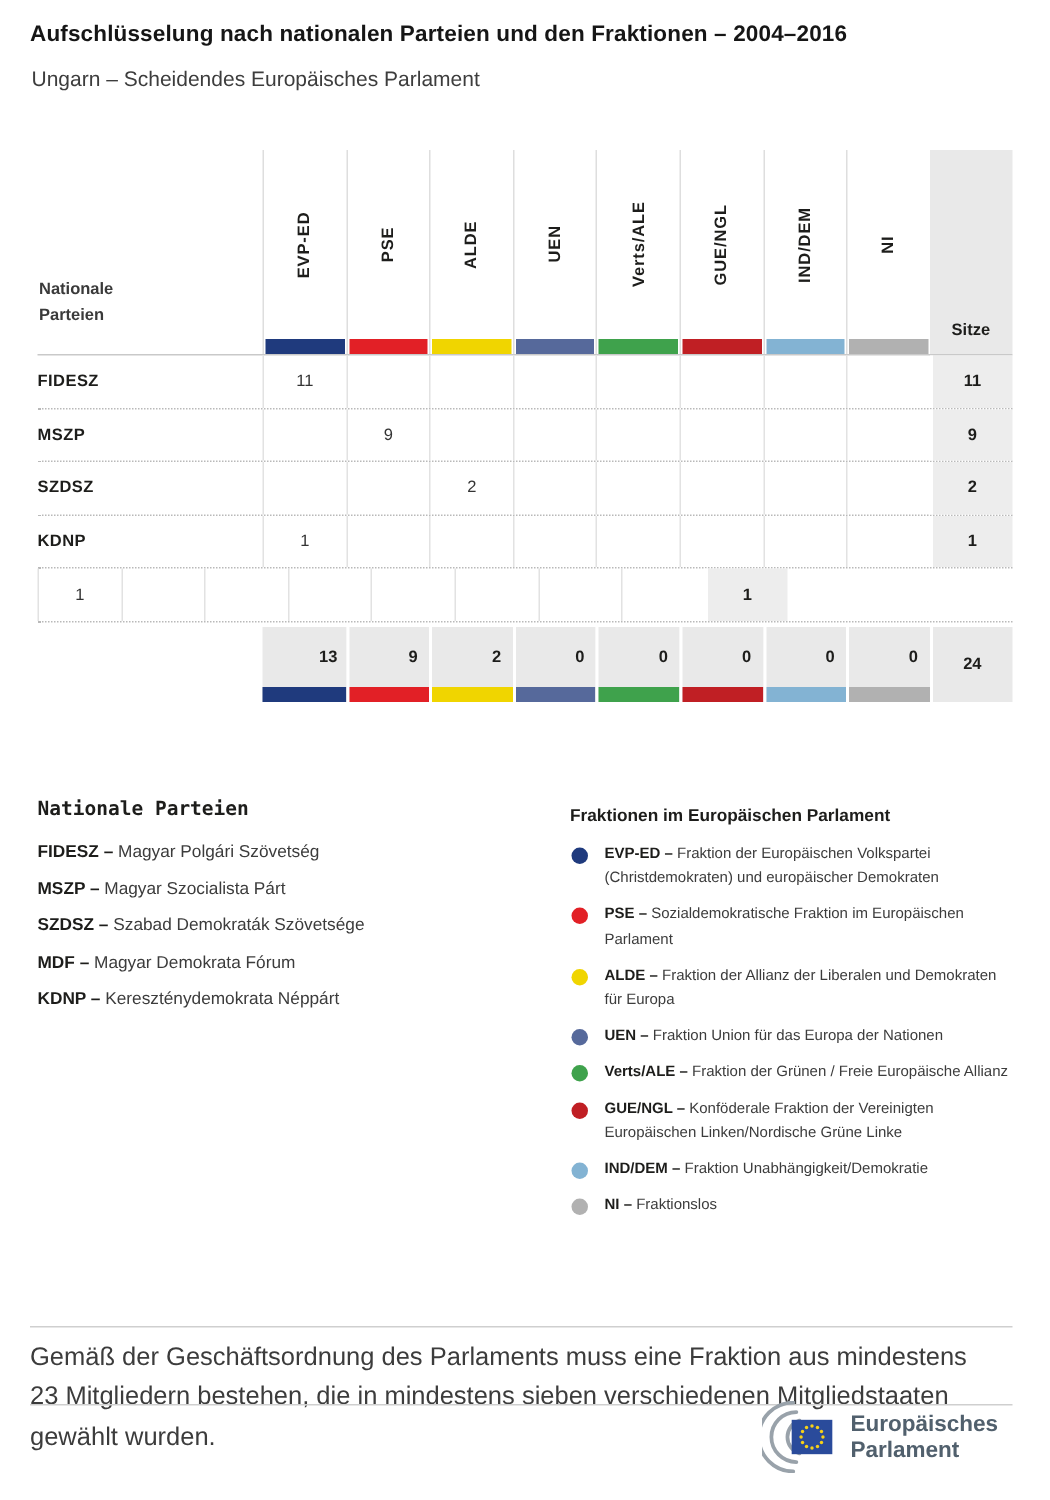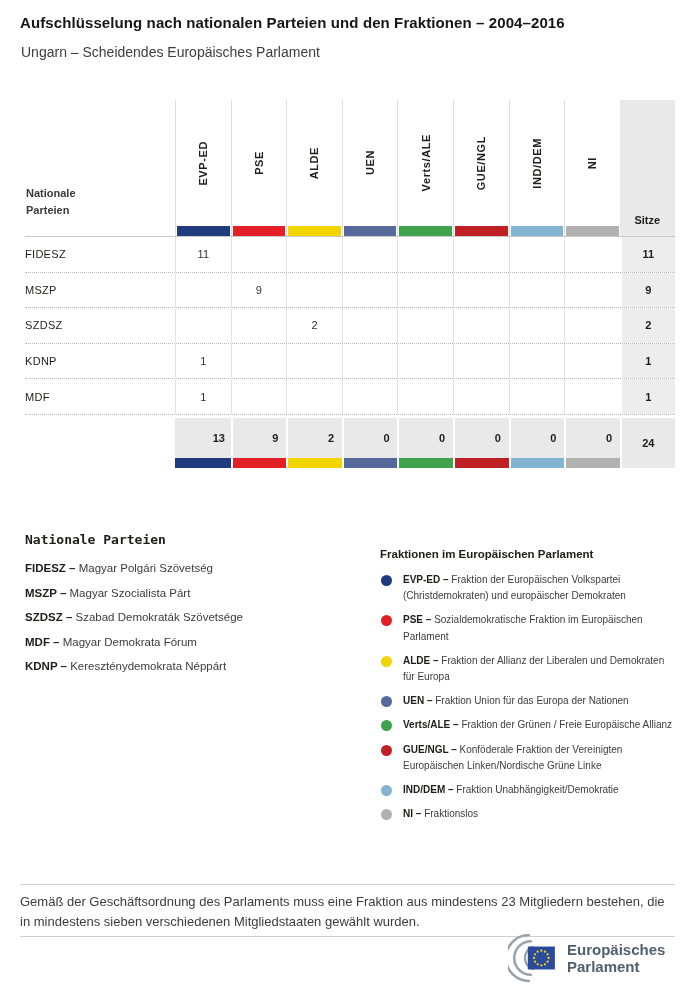--- a/index.html
+++ b/index.html
@@ -20,50 +20,50 @@
   .corner-label{width:56px;font-weight:700;color:#3a3a3a;line-height:1.6;word-break:break-all;}
   .hcell{display:flex;flex-direction:column;border-left:1px solid #dedede;}
   .vwrap{flex:1;display:flex;align-items:center;justify-content:center;}
   .vlabel{writing-mode:vertical-rl;transform:rotate(180deg);font-weight:700;font-size:11px;letter-spacing:.6px;color:#1d1d1b;white-space:nowrap;}
   .hbar{height:10px;margin:0 1px;}
   .hcell-seats{background:#e9e9e9;display:flex;align-items:flex-end;justify-content:center;padding-bottom:10px;}
   .seats-label{font-weight:700;color:#1d1d1b;}
 
   .brow{display:flex;height:34.6px;}
   .brow + .brow{border-top:1px dotted #b9b9b9;}
-  .pcell{display:flex;align-items:center;font-weight:400;letter-spacing:.3px;}
+  .pcell{display:flex;align-items:center;font-weight:700;letter-spacing:.3px;}
   .vcell{display:flex;align-items:center;justify-content:center;border-left:1px solid #e2e2e2;color:#333;}
   .scell{display:flex;align-items:center;justify-content:center;background:#ededed;border-left:2px solid #fff;font-weight:700;}
 
   .totrow{border-top:1px dotted #b9b9b9;padding-top:3px;}
   .totinner{display:flex;height:50px;}
   .tcell{background:#e9e9e9;display:flex;flex-direction:column;}
   .tcell + .tcell{border-left:2px solid #fff;}
   .tnum{flex:1;display:flex;align-items:center;justify-content:center;font-weight:700;margin-left:32px;}
   .tbar{height:10px;}
   .tseat{background:#e9e9e9;border-left:2px solid #fff;display:flex;align-items:center;justify-content:center;font-weight:700;}
 
   
   .legend-parties{position:absolute;left:25px;top:532px;width:330px;}
   .legend-parties h3{margin:0 0 14px 0;font-family:"DejaVu Sans Mono",monospace;font-size:13px;font-weight:700;color:#1d1d1b;}
   .pitem{margin:0 0 9px 0;font-size:11.5px;color:#3c3c3c;line-height:1.35;}
   .pitem b{color:#1d1d1b;}
 
   .legend-factions{position:absolute;left:380px;top:532px;width:297px;}
-  .legend-factions h3{margin:16px 0 12px 0;font-size:11.5px;font-weight:700;color:#1d1d1b;}
+  .legend-factions h3{margin:6px 0 12px 0;font-size:11.5px;font-weight:700;color:#1d1d1b;}
   .fitem{display:flex;margin:0 0 8px 0;}
   .dot{width:11px;height:11px;border-radius:50%;margin:3px 11px 0 1px;flex:none;}
   .fitem p{margin:0;font-size:10px;line-height:1.62;color:#3c3c3c;flex:1;}
   .fitem b{color:#1d1d1b;}
 
   
   .rule{position:absolute;left:20px;right:25px;border-top:1px solid #cfcfcf;height:0;}
   .rule1{top:884px;}
   .rule2{top:936px;}
-  .note{position:absolute;left:20px;top:892px;width:648px;font-size:13px;line-height:1.55;color:#3c3c3c;}
+  .note{position:absolute;left:20px;top:892px;width:648px;font-size:17px;line-height:1.55;color:#3c3c3c;}
   .source{position:absolute;left:20px;top:1000px;font-size:10px;color:#3c3c3c;}
   .source b{color:#1d1d1b;}
   .logo{position:absolute;left:508px;top:934px;display:flex;align-items:center;gap:9px;}
   .logo-text{font-size:15px;font-weight:700;color:#51606d;line-height:1.15;}
 </style>
 </head>
 <body>
 
 <div class="page">
 
@@ -175,21 +175,20 @@
       <div class="c-f vcell"></div>
       <div class="c-f vcell"></div>
       <div class="c-f vcell"></div>
       <div class="c-f vcell"></div>
       <div class="c-f vcell"></div>
       <div class="c-f vcell"></div>
       <div class="c-seats scell">1</div>
     </div>
 
     <div class="brow">
-      <div class="c-party pcell">MDF</div>
       <div class="c-f vcell">1</div>
       <div class="c-f vcell"></div>
       <div class="c-f vcell"></div>
       <div class="c-f vcell"></div>
       <div class="c-f vcell"></div>
       <div class="c-f vcell"></div>
       <div class="c-f vcell"></div>
       <div class="c-f vcell"></div>
       <div class="c-seats scell">1</div>
     </div>

